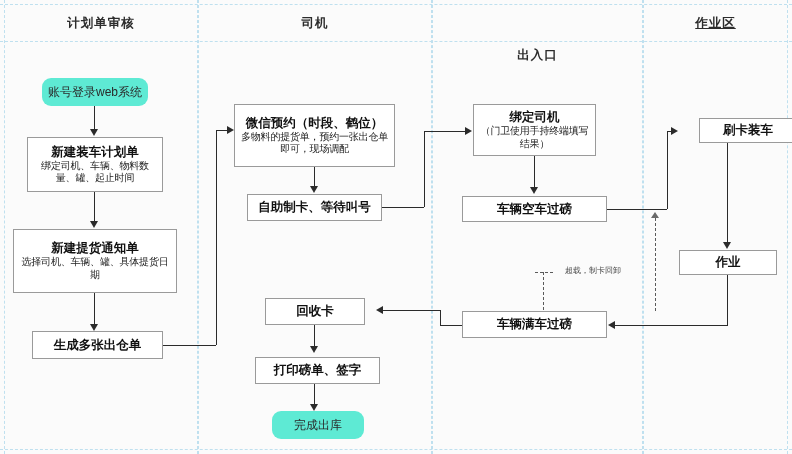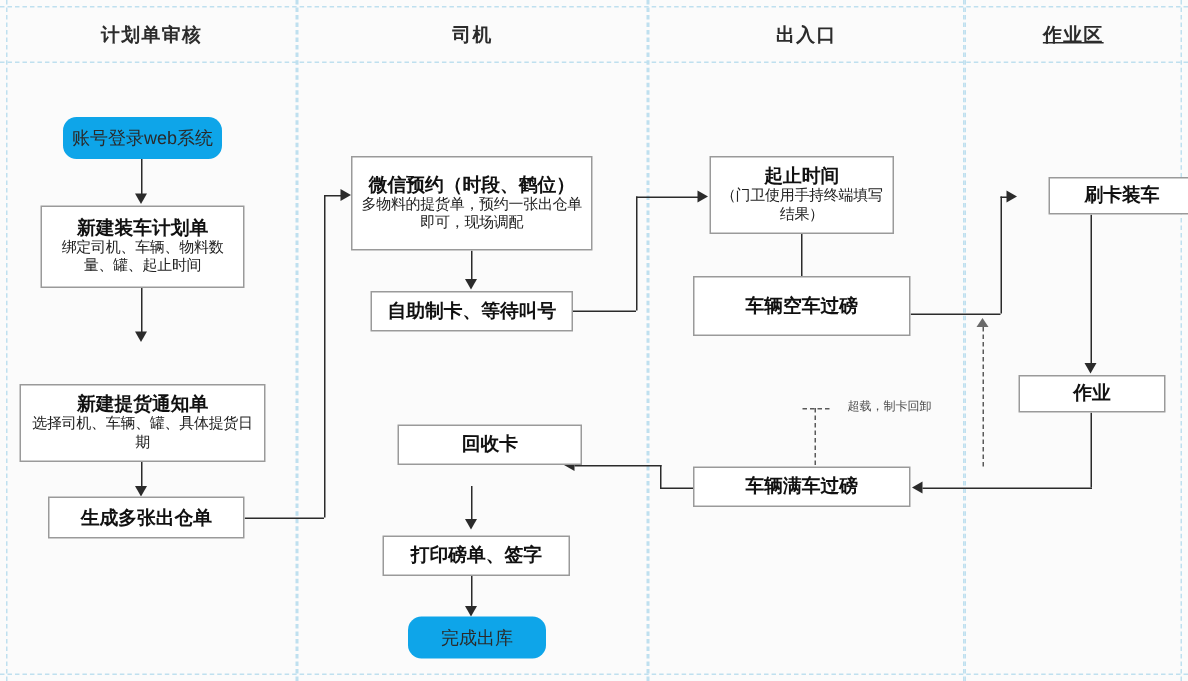--- a/index.html
+++ b/index.html
@@ -43,21 +43,21 @@
     align-items:center;justify-content:center;
     text-align:center;
     background:#ffffff;
     border:1px solid #9a9a9a;
     color:#111;
   }
   .node .t1{font-size:12.5px;font-weight:bold;line-height:15px;}
   .node .t2{font-size:10px;font-weight:normal;line-height:12.5px;color:#222;
             padding:0 4px;letter-spacing:-0.2px;}
   .node.term{
-    background:#0ea5e9;border:none;border-radius:9px;color:#2a2a2a;
+    background:#5eead4;border:none;border-radius:9px;color:#2a2a2a;
   }
   .node.term .t1{font-weight:normal;font-size:12px;}
 
   
   .ln{position:absolute;background:#2b2b2b;}
   .lh{height:1px;}
   .lv{width:1px;}
   .dash-v{position:absolute;width:0;border-left:1px dashed #5a5a5a;}
   .dash-h{position:absolute;height:0;border-top:1px dashed #5a5a5a;}
   .arrow{position:absolute;width:0;height:0;}
@@ -80,21 +80,21 @@
     <div class="lane-hdr-row"></div>
     <div class="lane-bottom"></div>
 
     <div class="lane-col" style="left:4px;  width:194px;"></div>
     <div class="lane-col" style="left:198px;width:234px;"></div>
     <div class="lane-col" style="left:432px;width:211px;"></div>
     <div class="lane-col" style="left:643px;width:145px;"></div>
 
     <div class="lane-title" style="left:4px;  width:194px;">计划单审核</div>
     <div class="lane-title" style="left:198px;width:234px;">司机</div>
-    <div class="lane-title" style="left:432px;width:211px;">出入口</div>
+    <div class="lane-title" style="left:432px;width:211px;margin-top:32px;">出入口</div>
     <div class="lane-title" style="left:643px;width:145px;text-decoration:underline;">作业区</div>
   </div>
 
   <div class="ln lv" style="left:94px;top:106px;height:24px;"></div>
   <div class="arrow ar-down" style="left:89.5px;top:129px;"></div>
 
   <div class="ln lv" style="left:94px;top:192px;height:30px;"></div>
   <div class="arrow ar-down" style="left:89.5px;top:221px;"></div>
 
   <div class="ln lv" style="left:94px;top:289px;height:36px;"></div>
@@ -147,56 +147,56 @@
 
   <div class="node term" style="left:42px;top:78px;width:106px;height:28px;">
     <div class="t1">账号登录web系统</div>
   </div>
 
   <div class="node" style="left:27px;top:137px;width:136px;height:55px;">
     <div class="t1">新建装车计划单</div>
     <div class="t2">绑定司机、车辆、物料数量、罐、起止时间</div>
   </div>
 
-  <div class="node" style="left:13px;top:229px;width:164px;height:52px;margin-top:27px;">
+  <div class="node" style="left:13px;top:229px;width:164px;height:64px;">
     <div class="t1">新建提货通知单</div>
     <div class="t2">选择司机、车辆、罐、具体提货日期</div>
   </div>
 
   <div class="node" style="left:32px;top:331px;width:131px;height:28px;">
     <div class="t1">生成多张出仓单</div>
   </div>
 
   <div class="node" style="left:234px;top:104px;width:161px;height:63px;">
     <div class="t1">微信预约（时段、鹤位）</div>
     <div class="t2">多物料的提货单，预约一张出仓单即可，现场调配</div>
   </div>
 
   <div class="node" style="left:247px;top:194px;width:135px;height:27px;">
     <div class="t1">自助制卡、等待叫号</div>
   </div>
 
-  <div class="node" style="left:265px;top:283px;width:123px;height:27px;justify-content:center;">
+  <div class="node" style="left:265px;top:298px;width:100px;height:27px;justify-content:center;">
     <div class="t1">回收卡</div>
   </div>
 
   <div class="node" style="left:255px;top:357px;width:125px;height:27px;">
     <div class="t1">打印磅单、签字</div>
   </div>
 
   <div class="node term" style="left:272px;top:411px;width:92px;height:28px;">
     <div class="t1">完成出库</div>
   </div>
 
   <div class="node" style="left:473px;top:104px;width:123px;height:52px;">
-    <div class="t1">起止时间</div>
+    <div class="t1">绑定司机</div>
     <div class="t2">（门卫使用手持终端填写结果）</div>
   </div>
 
-  <div class="node" style="left:462px;top:184px;width:145px;height:40px;">
+  <div class="node" style="left:462px;top:196px;width:145px;height:26px;">
     <div class="t1">车辆空车过磅</div>
   </div>
 
   <div class="node" style="left:462px;top:311px;width:145px;height:27px;">
     <div class="t1">车辆满车过磅</div>
   </div>
 
   <div class="node" style="left:679px;top:118px;width:98px;height:25px;margin-left:20px;">
     <div class="t1">刷卡装车</div>
   </div>

